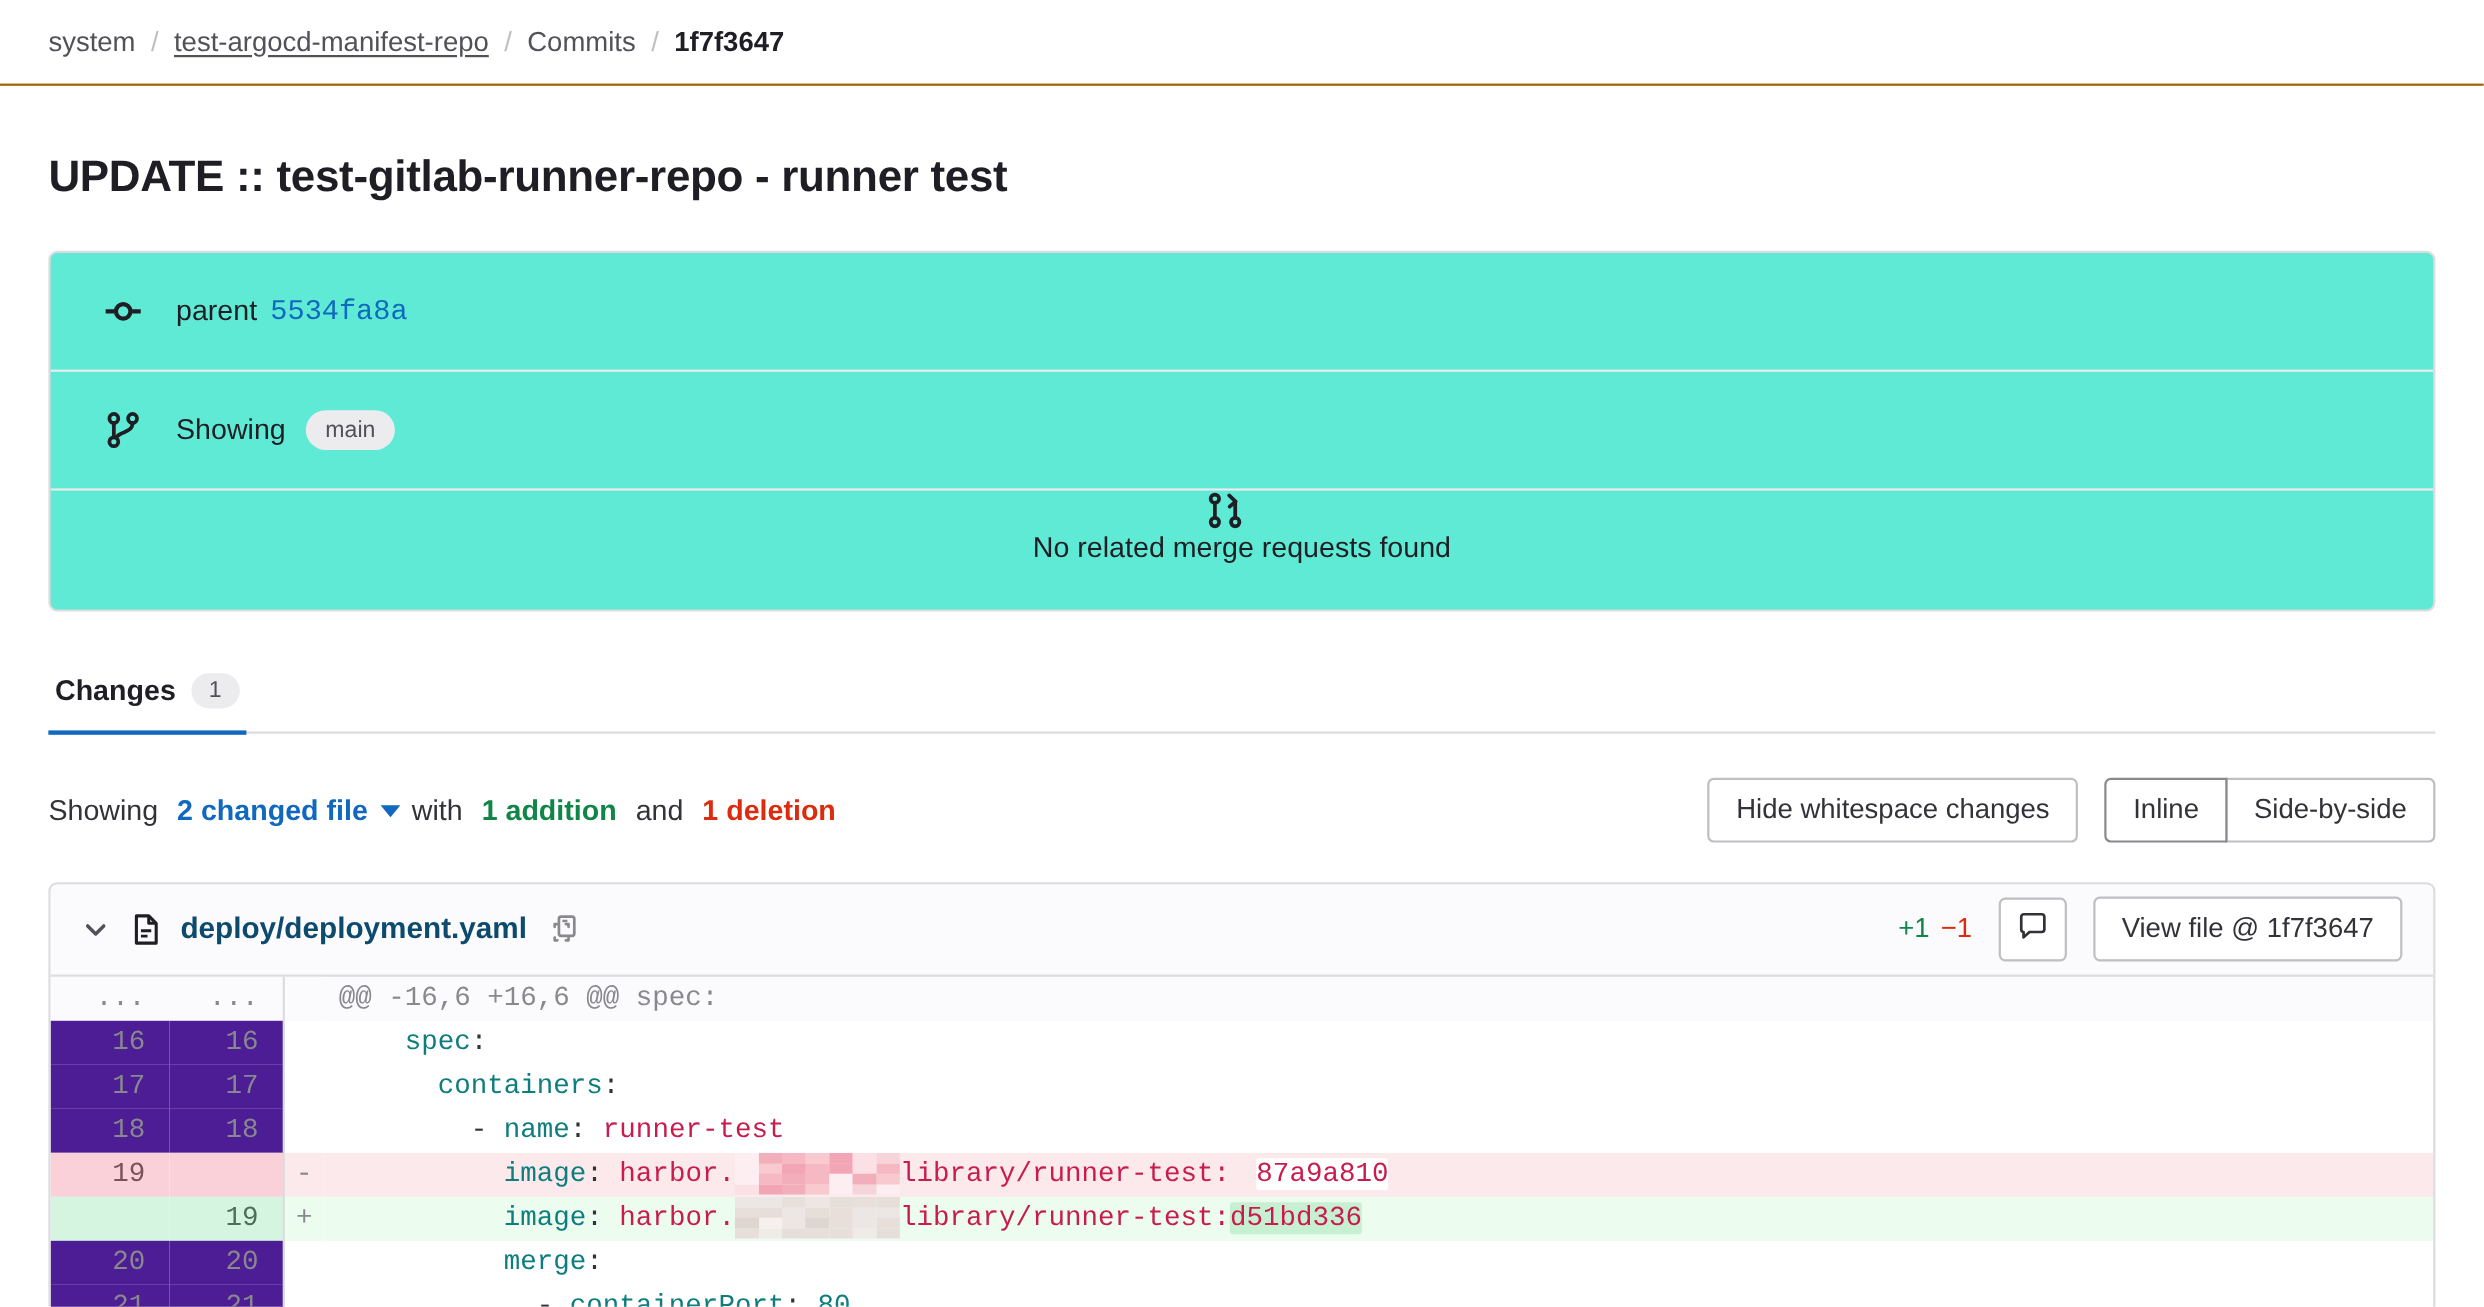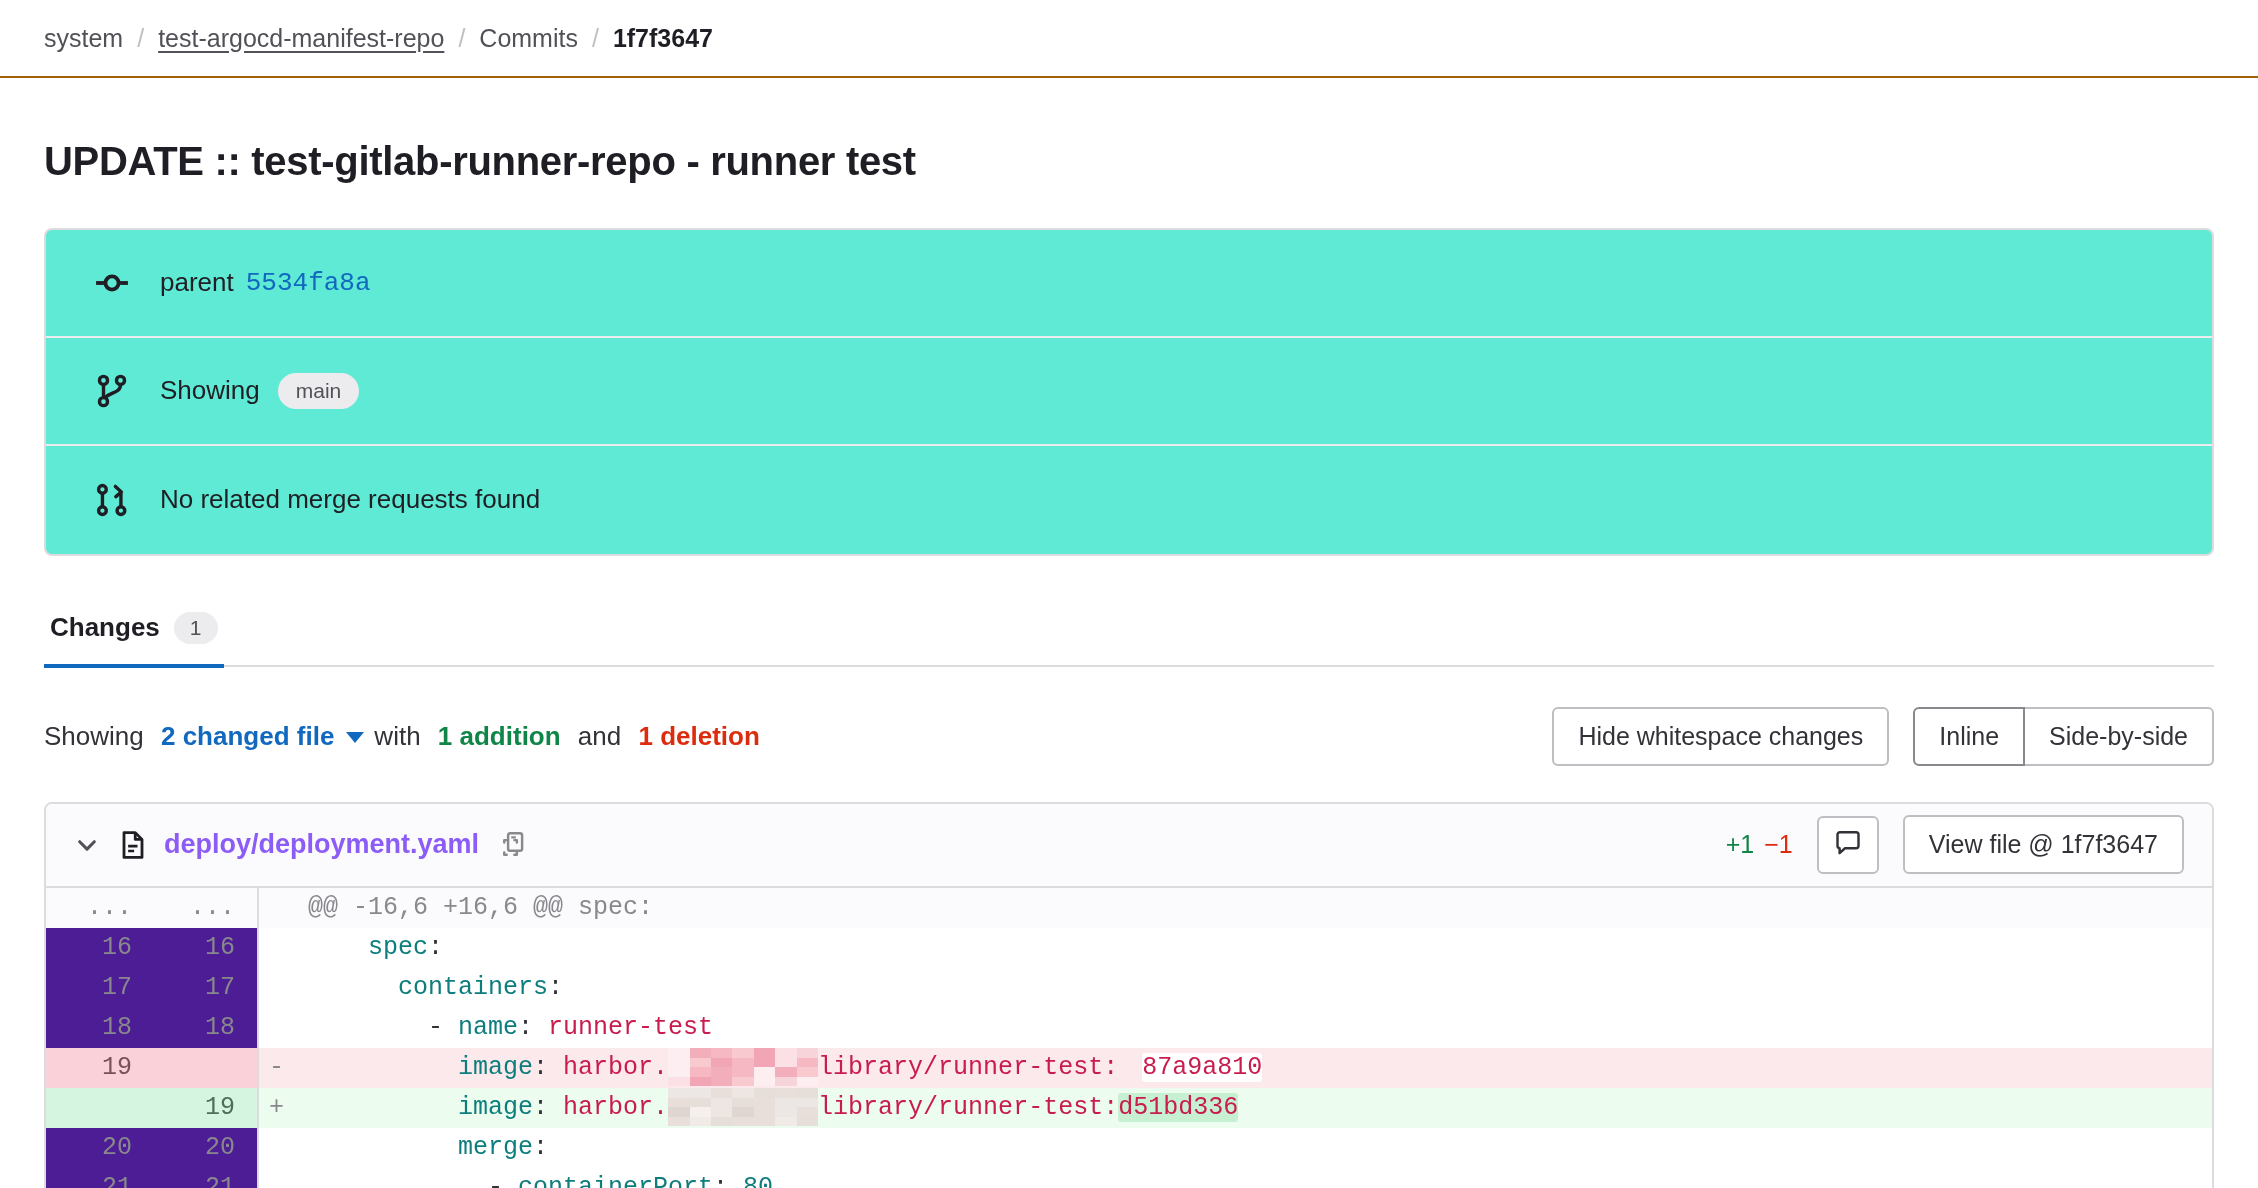--- a/index.html
+++ b/index.html
@@ -41,21 +41,21 @@
     border-radius: 8px;
     background: #5eead4;
     overflow: hidden;
   }
   .info-row {
     display: flex; align-items: center;
     height: 108px;
     padding: 0 48px;
     border-bottom: 2px solid #ececef;
   }
-  .info-row:last-child { border-bottom: none; }
+  .info-row:last-child { border-bottom: none; flex-direction: column; }
   .info-icon {
     width: 36px; height: 36px;
     display: flex; align-items: center; justify-content: center;
     margin-right: 30px;
     flex: 0 0 36px;
   }
   .info-icon svg { display: block; }
   .info-text { font-size: 26px; color: #1f1e24; }
   .link-blue { color: #1068bf; }
   .mono { font-family: "Liberation Mono", monospace; }
@@ -147,21 +147,21 @@
   }
   .dfh-left { display: flex; align-items: center; }
   .dfh-right { display: flex; align-items: center; gap: 24px; }
   .chev-toggle {
     width: 26px; height: 26px;
     margin-right: 18px;
     display: flex; align-items: center; justify-content: center;
     cursor: pointer;
   }
   .file-icon { margin-right: 16px; display: flex; align-items: center; }
-  .file-name { font-size: 27px; font-weight: bold; color: #8b5cf6; }
+  .file-name { font-size: 27px; font-weight: bold; color: #0c4a6e; }
   .copy-icon { margin-left: 20px; display: flex; align-items: center; cursor: pointer; }
   .stat-add { color: #108548; font-size: 25px; font-family: "Liberation Sans", sans-serif; }
   .stat-del { color: #dd2b0e; font-size: 25px; margin-left: 10px; }
   .icon-btn {
     border: 2px solid #bfbfc3; border-radius: 6px; background: #fff;
     width: 62px; height: 58px;
     display: flex; align-items: center; justify-content: center;
     cursor: pointer;
   }
 

